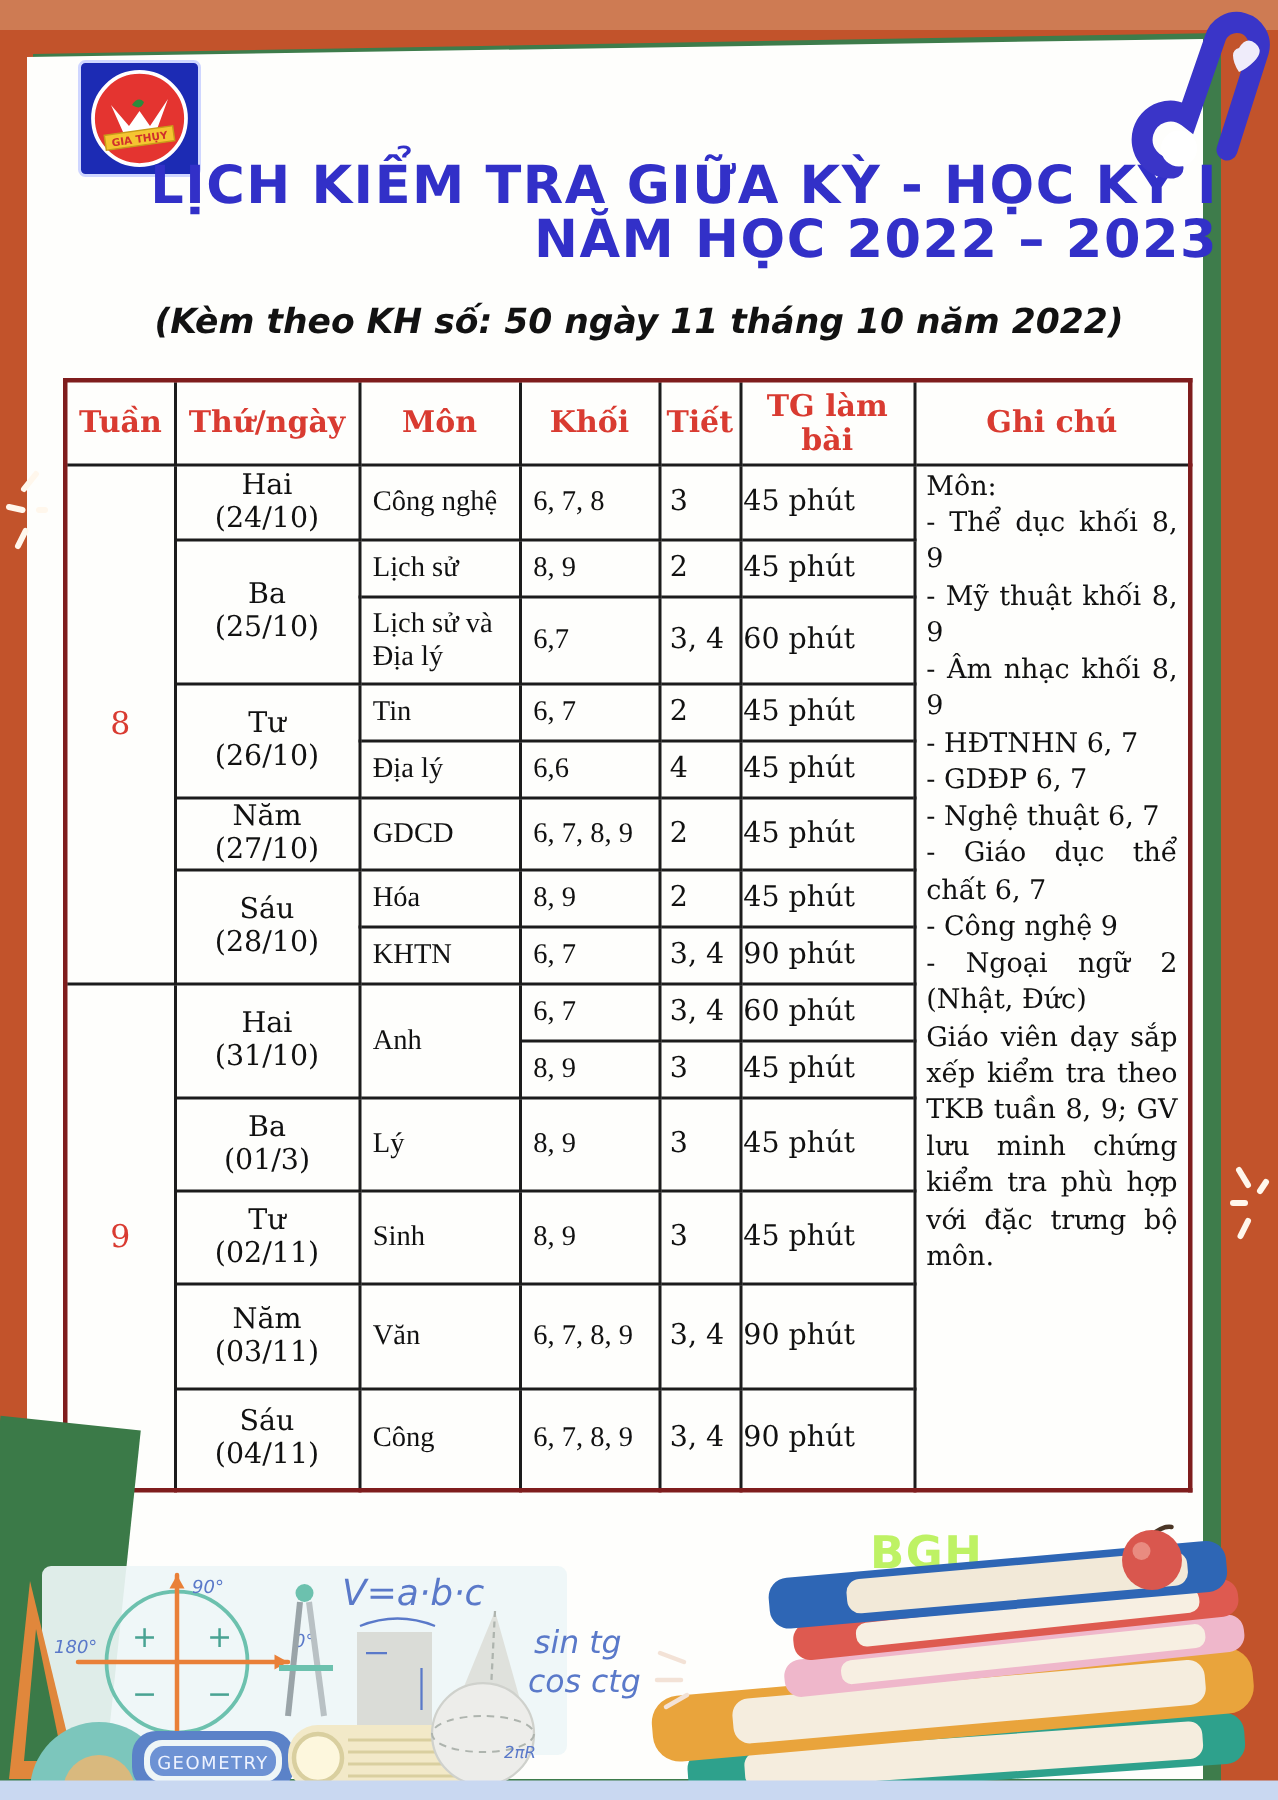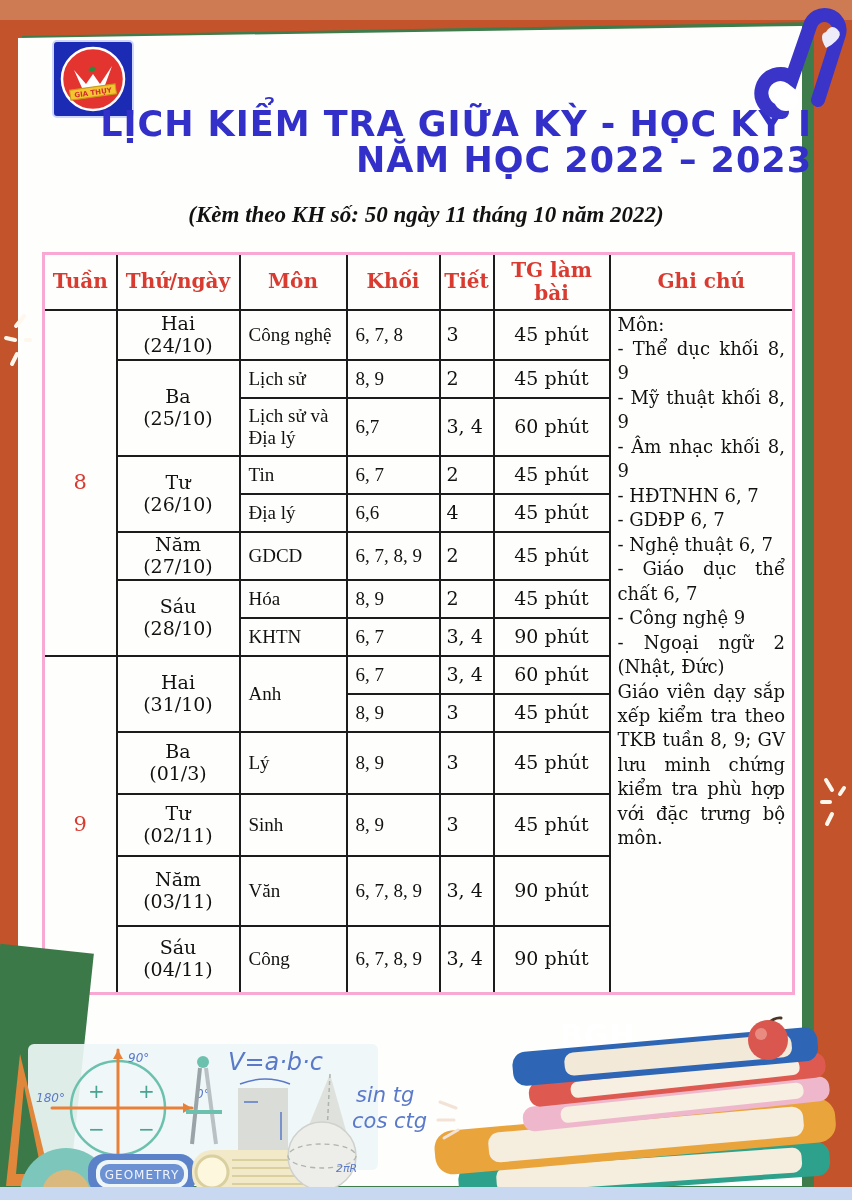--- a/index.html
+++ b/index.html
@@ -12,35 +12,35 @@
   .green-mat{position:absolute;left:22px;top:22px;width:792px;height:1168px;background:#3e7c4b;
     clip-path:polygon(0 14px,100% 0,100% 100%,0 100%);}
   .page{position:absolute;left:18px;top:26px;width:784px;height:1160px;background:#fefefc;
     clip-path:polygon(0 12px,100% 0,100% 100%,0 100%);}
   .logo{position:absolute;left:52px;top:40px;width:82px;height:78px;z-index:5;}
   .title{position:absolute;left:40px;width:772px;text-align:right;color:#3230c8;
     font-weight:800;font-size:35px;letter-spacing:1px;z-index:5;}
   .title1{top:104px;}
   .title2{top:140px;}
   .subtitle{position:absolute;left:40px;top:202px;width:772px;text-align:center;color:#121212;
-    font-style:italic;font-weight:700;font-size:23px;z-index:5;font-family:Liberation Serif, serif;}
+    font-style:italic;font-weight:700;font-size:23px;z-index:5;}
   .exam-table{position:absolute;left:42px;top:252px;z-index:5;}
-  table{border-collapse:collapse;table-layout:fixed;width:750px;border:3px solid #f9a8d4;}
+  table{border-collapse:collapse;table-layout:fixed;width:750px;border:3px solid #7f1d1d;}
   th,td{border:2px solid #1c1c1c;overflow:hidden;}
   th{color:#d93b31;font-family:"DejaVu Serif","Liberation Serif",serif;font-size:20px;
     font-weight:bold;text-align:center;line-height:1.15;padding:2px;}
   td{font-family:"DejaVu Serif","Liberation Serif",serif;font-size:19px;color:#111;line-height:1.15;}
   td.week{color:#d93b31;text-align:center;font-size:21px;}
   td.daycell{text-align:center;border-radius:19px;}
   td.subj,td.grades{ text-align:left;padding:1px 2px 1px 8px;font-family:Liberation Serif, serif;}
   td.period{text-align:left;padding-left:6px;}
-  td.dur{text-align:center;}
+  td.dur{}
   td.notes{vertical-align:top;text-align:justify;padding:2px 7px;white-space:pre-line;
     line-height:1.36;font-size:18px;}
-  .bgh{position:absolute;left:560px;top:1018px;width:160px;color:#ffffff;
+  .bgh{position:absolute;left:580px;top:1018px;width:160px;color:#bef264;
     font-weight:800;font-size:30px;letter-spacing:1px;z-index:20;}
   .deco{position:absolute;z-index:30;}
   .green-band{position:absolute;left:-14px;top:948px;width:94px;height:270px;background:#3b7a48;
     transform:rotate(6deg);z-index:10;}
 </style>
 </head>
 <body>
 
 <div class="top-strip"></div>
 <div class="green-mat"></div>

